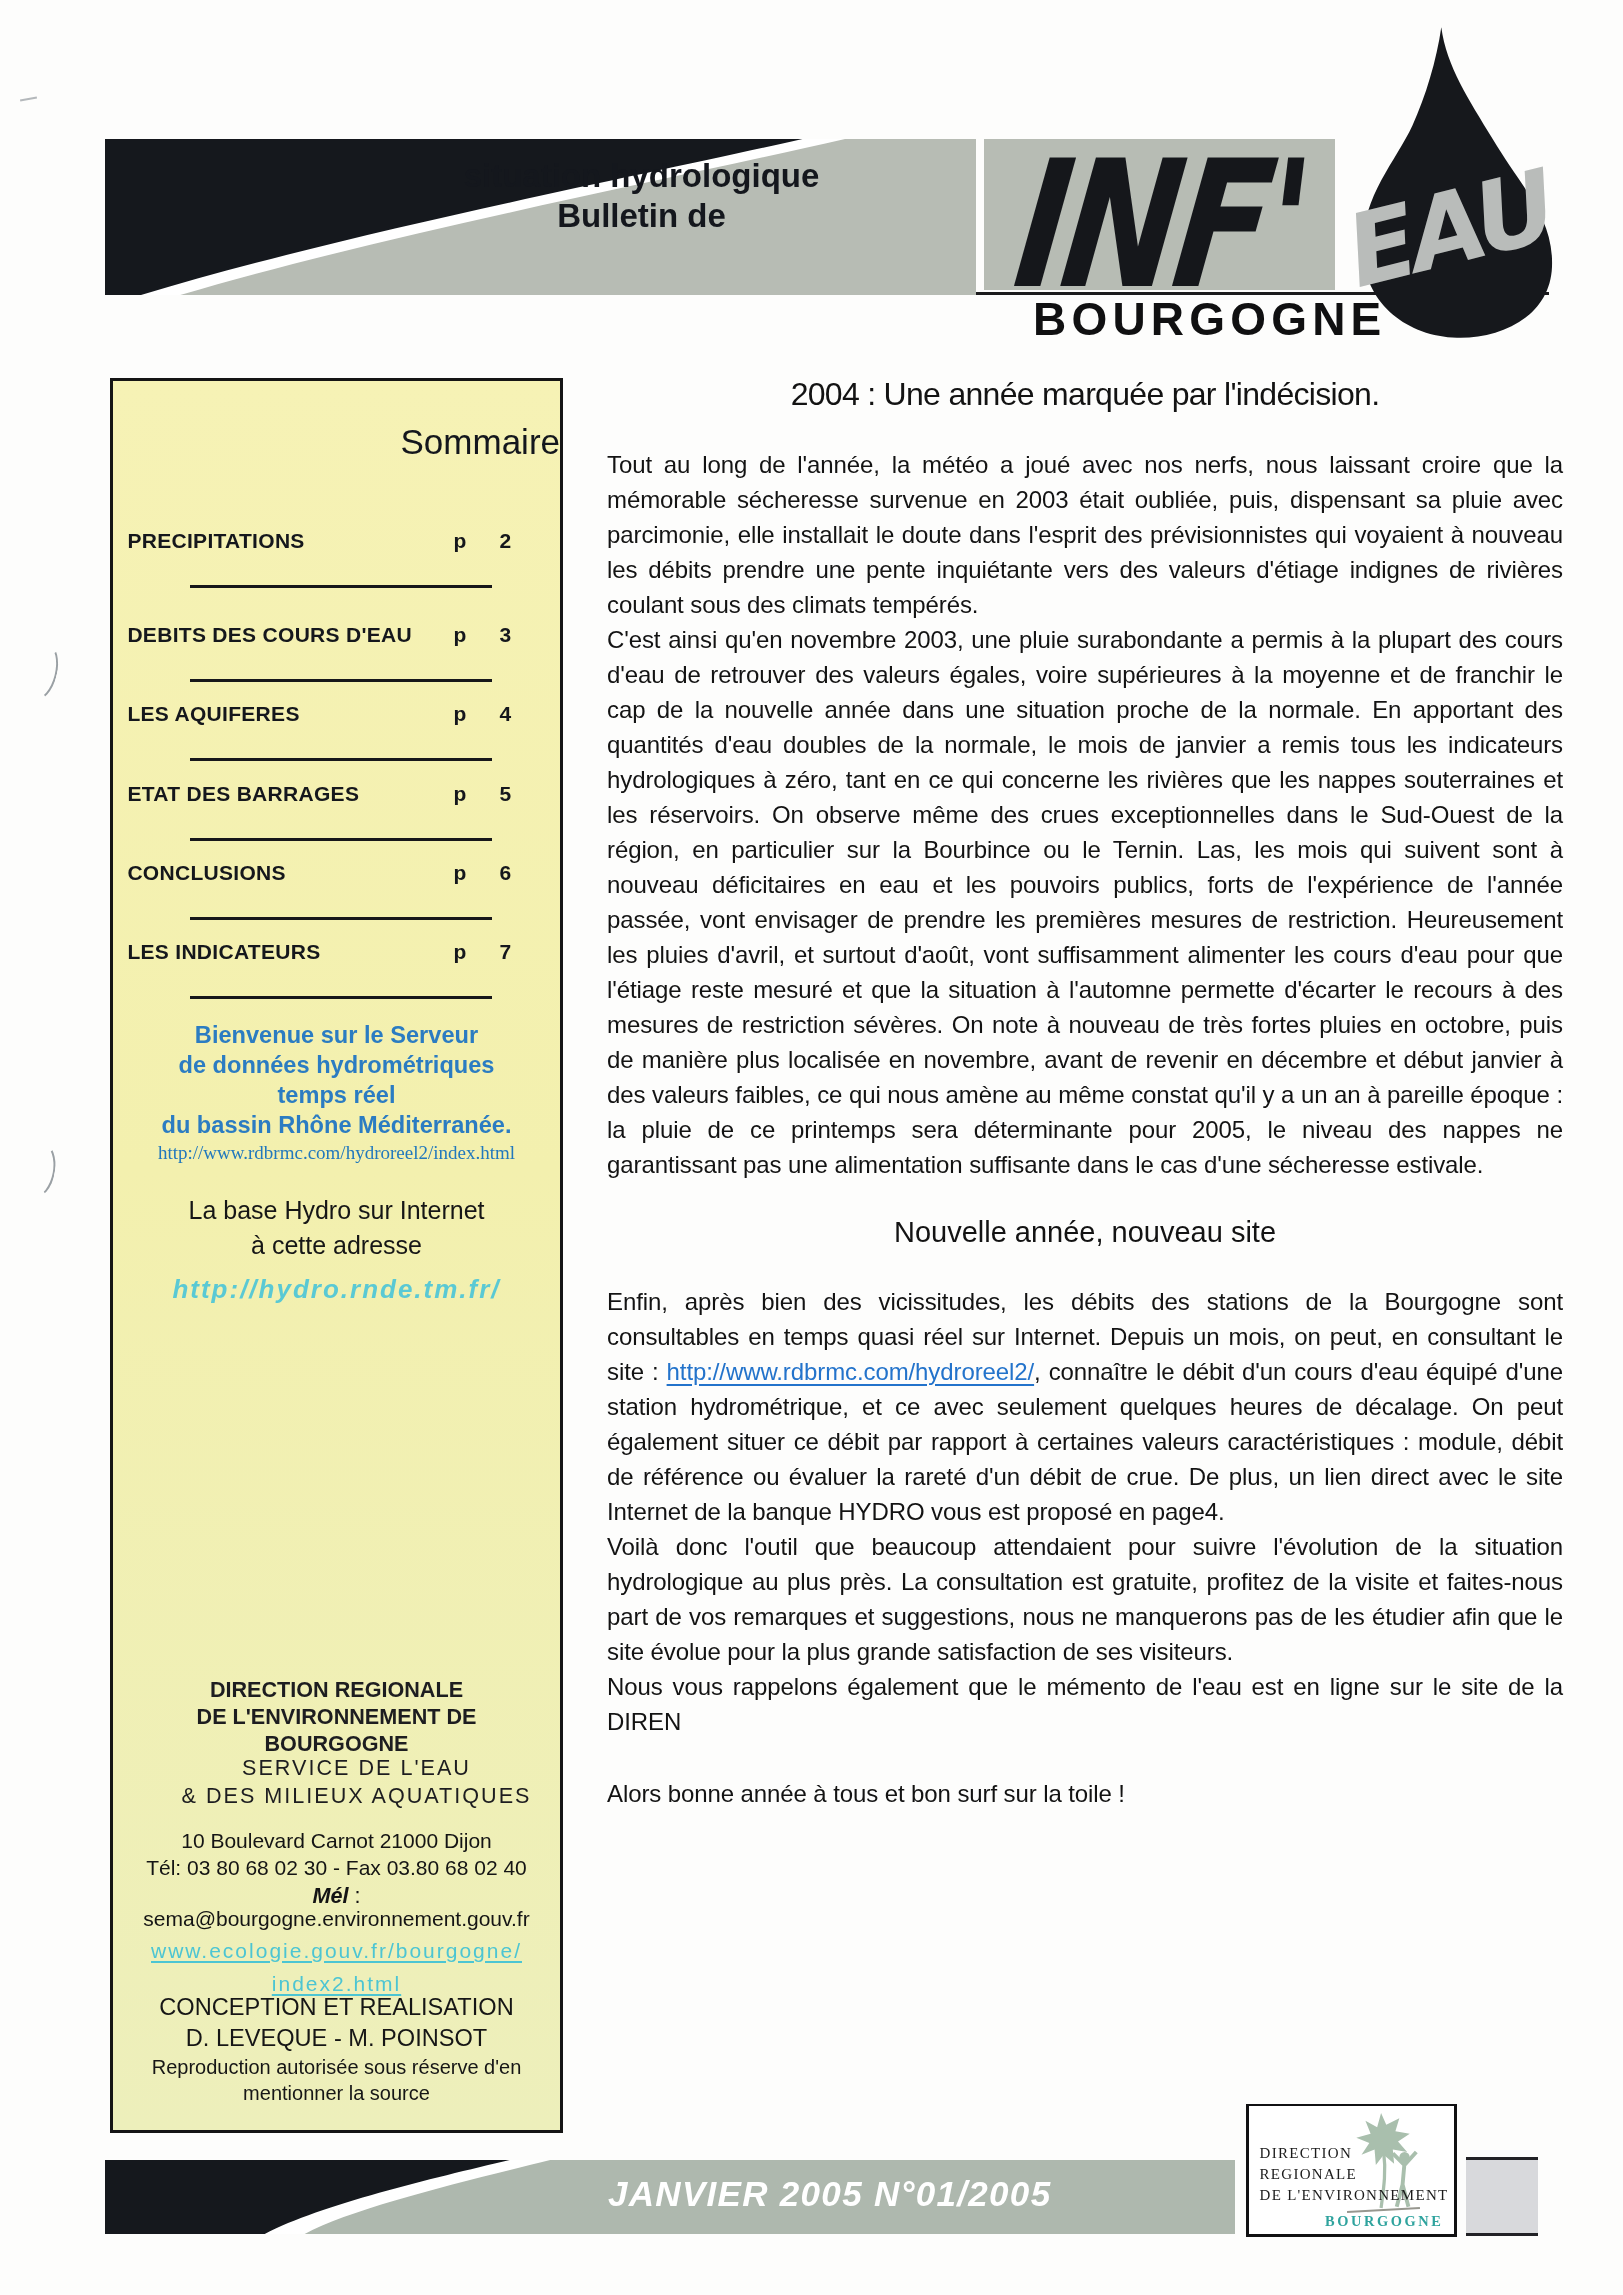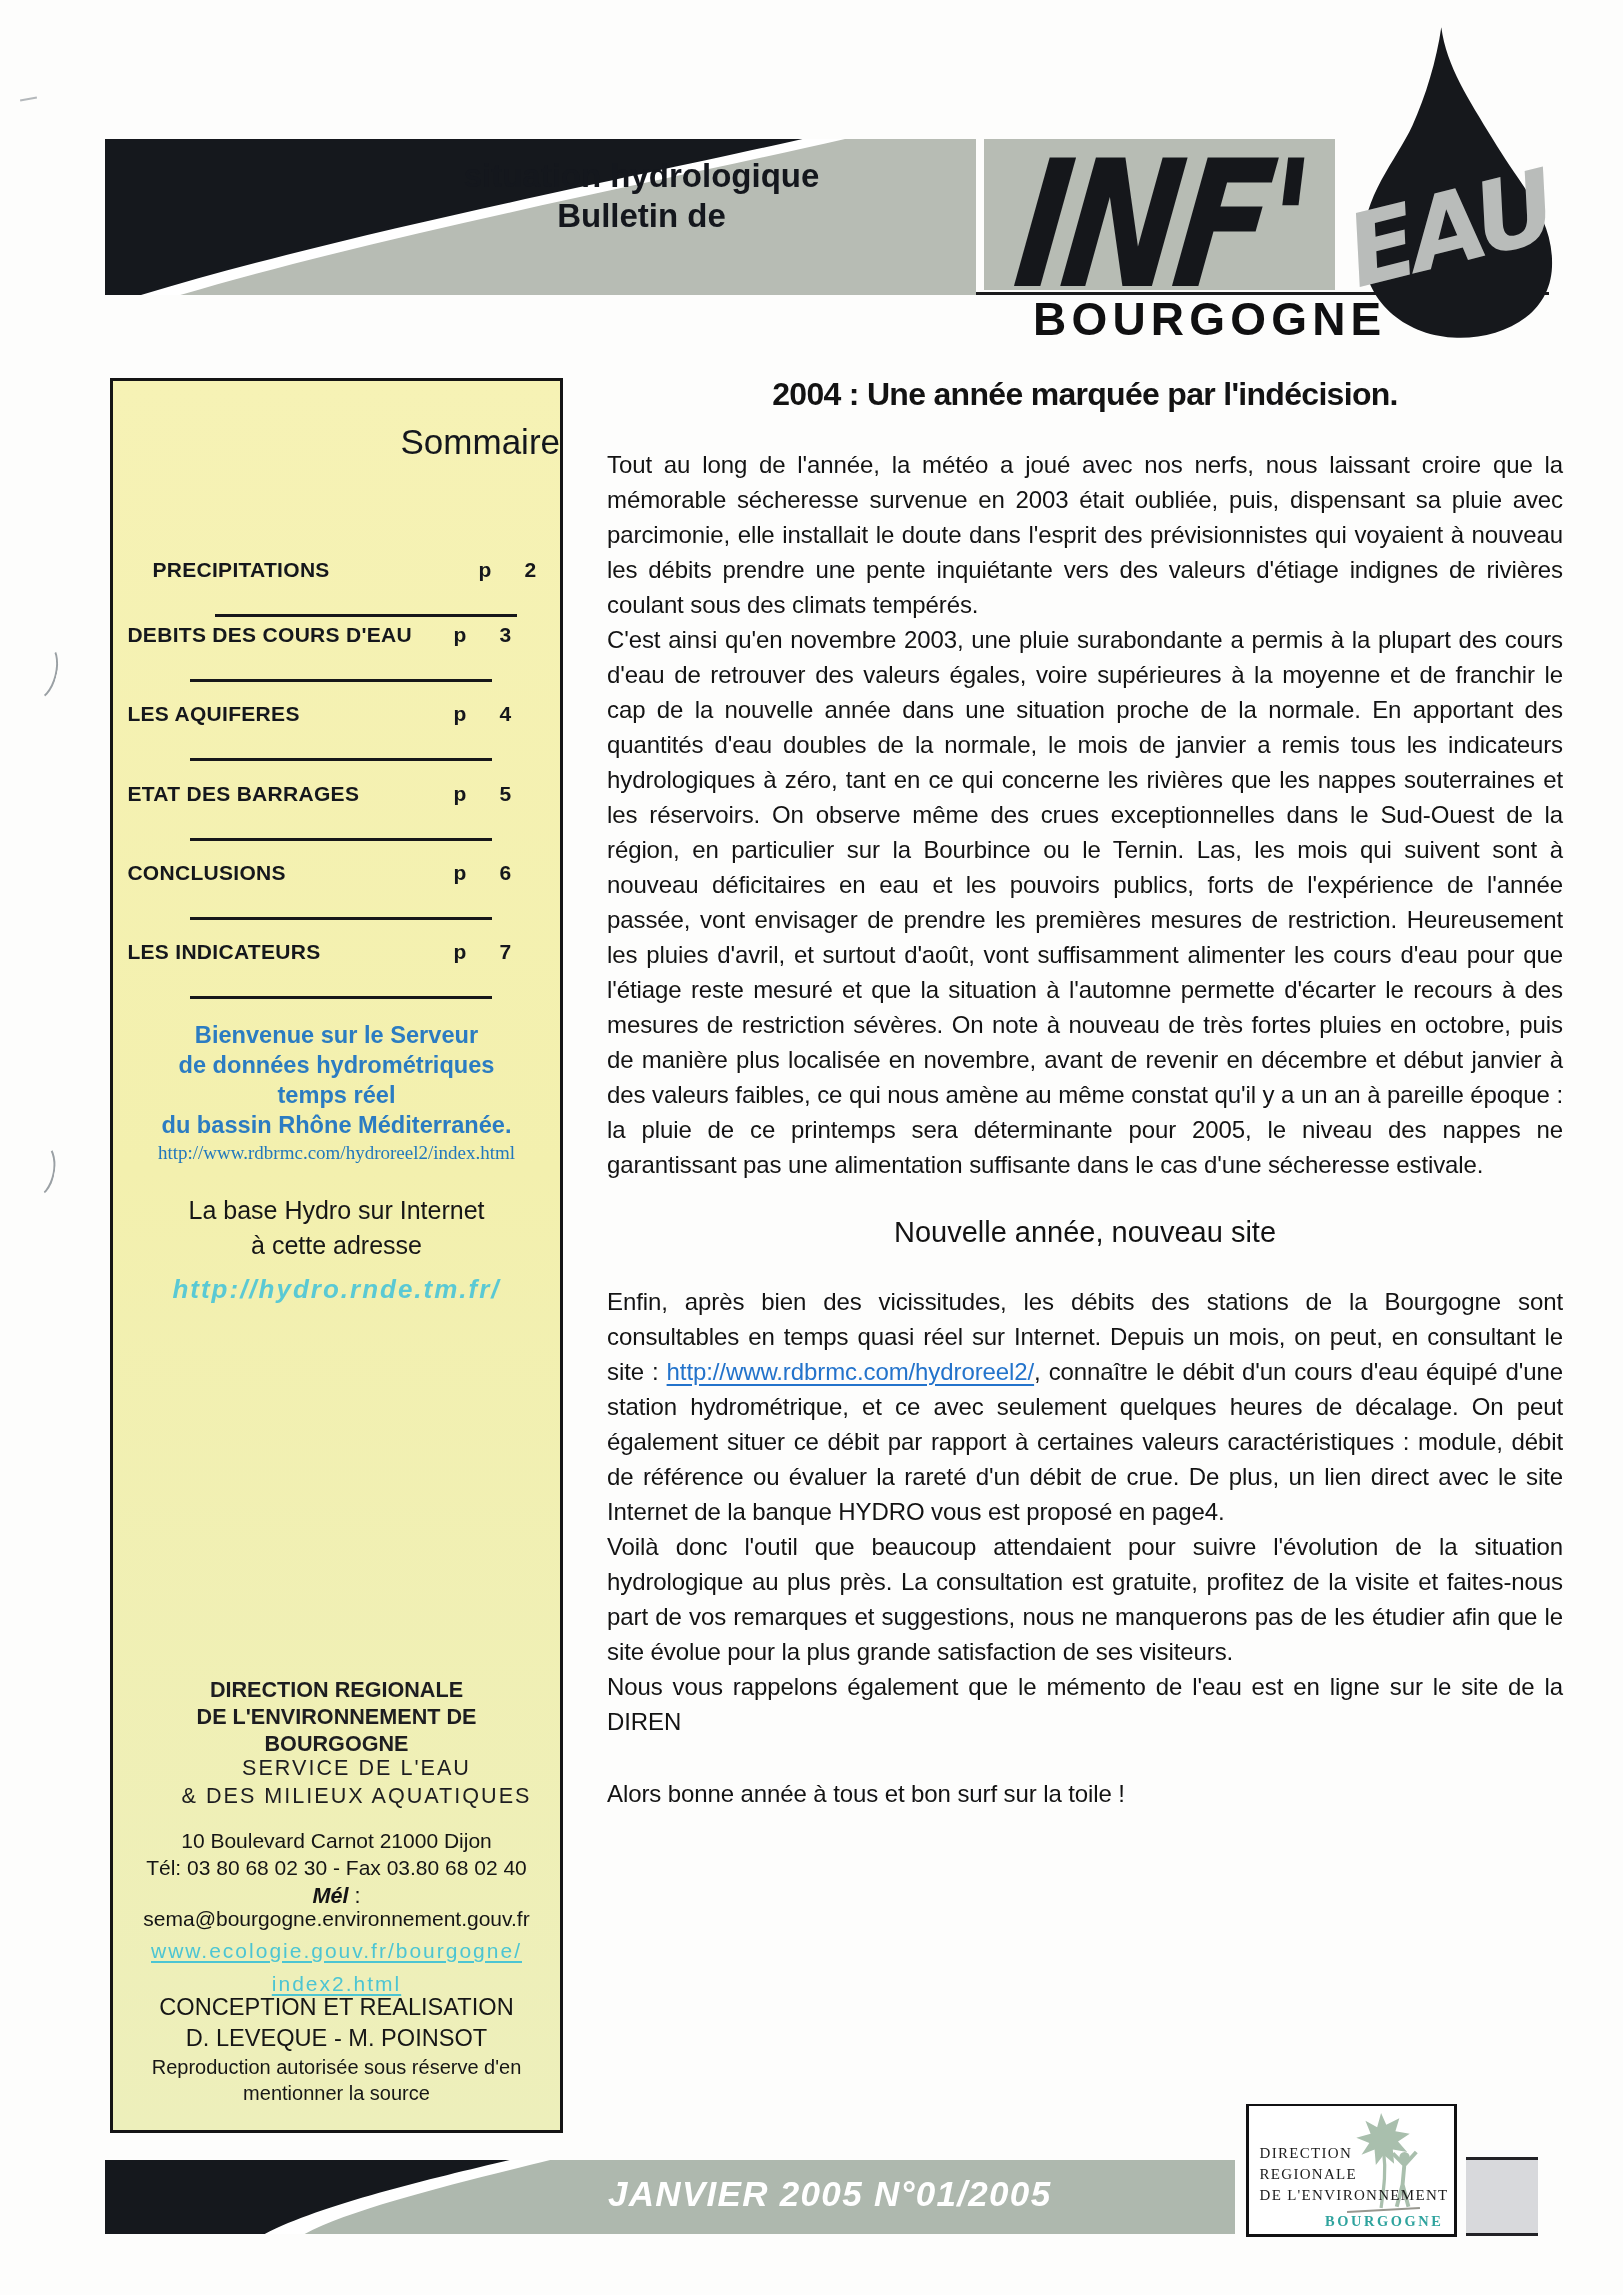--- a/index.html
+++ b/index.html
@@ -40,21 +40,21 @@
   }
   .s-title{position:absolute;top:41px;left:0;width:100%;text-align:right;
     font-weight:400;font-size:35px;color:#14171d;}
   .toc-item{position:absolute;left:0;width:100%;height:65px;}
   .toc-row{position:absolute;left:14.4px;right:14.4px;top:0;display:flex;align-items:baseline;
     font-weight:700;font-size:21px;color:#15171c;}
   .toc-label{flex:1;letter-spacing:0.3px;}
   .toc-p{width:46px;}
   .toc-page{width:46px;}
   .toc-line{position:absolute;left:77px;top:56px;width:302px;height:2.6px;background:#17171a;}
-  .t0{top:177px;margin-left:25px;}.t1{top:242px;}.t2{top:321px;}.t3{top:401px;}.t4{top:480px;}.t5{top:559px;}
+  .t0{top:148px;}.t1{top:242px;}.t2{top:321px;}.t3{top:401px;}.t4{top:480px;}.t5{top:559px;}
 
   .s-welcome{position:absolute;top:639px;left:0;width:100%;text-align:center;
     font-weight:700;font-size:23.6px;line-height:30px;color:#2b7cc2;}
   .s-welcome-url{position:absolute;top:761px;left:0;width:100%;text-align:center;
     font-family:"Liberation Serif",serif;font-size:19px;color:#2178bd;}
   .s-hydro{position:absolute;top:812px;left:0;width:100%;text-align:center;
     font-size:25px;line-height:35px;color:#161616;}
   .s-hydro-url{position:absolute;top:893px;left:0;width:100%;text-align:center;
     font-style:italic;font-weight:700;font-size:26px;letter-spacing:2px;color:#5ac9d4;}
   .s-org-name{position:absolute;top:1295px;left:0;width:100%;text-align:center;
@@ -238,21 +238,21 @@
       <div>CONCEPTION ET REALISATION</div>
       <div>D. LEVEQUE - M. POINSOT</div>
     </div>
     <div class="s-notice">
       <div>Reproduction autorisée sous réserve d'en</div>
       <div>mentionner la source</div>
     </div>
   </div>
 
   <div class="main">
-    <h1 class="m-title" style="font-weight:700;">2004 : Une année marquée par l'indécision.</h1>
+    <h1 class="m-title" style="font-weight:400;">2004 : Une année marquée par l'indécision.</h1>
     <p class="m-p">Tout au long de l'année, la météo a joué avec nos nerfs, nous laissant croire que la mémorable sécheresse survenue en 2003 était oubliée, puis, dispensant sa pluie avec parcimonie, elle installait le doute dans l'esprit des prévisionnistes qui voyaient à nouveau les débits prendre une pente inquiétante vers des valeurs d'étiage indignes de rivières coulant sous des climats tempérés.</p>
     <p class="m-p">C'est ainsi qu'en novembre 2003, une pluie surabondante a permis à la plupart des cours d'eau de retrouver des valeurs égales, voire supérieures à la moyenne et de franchir le cap de la nouvelle année dans une situation proche de la normale. En apportant des quantités d'eau doubles de la normale, le mois de janvier a remis tous les indicateurs hydrologiques à zéro, tant en ce qui concerne les rivières que les nappes souterraines et les réservoirs. On observe même des crues exceptionnelles dans le Sud-Ouest de la région, en particulier sur la Bourbince ou le Ternin. Las, les mois qui suivent sont à nouveau déficitaires en eau et les pouvoirs publics, forts de l'expérience de l'année passée, vont envisager de prendre les premières mesures de restriction. Heureusement les pluies d'avril, et surtout d'août, vont suffisamment alimenter les cours d'eau pour que l'étiage reste mesuré et que la situation à l'automne permette d'écarter le recours à des mesures de restriction sévères. On note à nouveau de très fortes pluies en octobre, puis de manière plus localisée en novembre, avant de revenir en décembre et début janvier à des valeurs faibles, ce qui nous amène au même constat qu'il y a un an à pareille époque : la pluie de ce printemps sera déterminante pour 2005, le niveau des nappes ne garantissant pas une alimentation suffisante dans le cas d'une sécheresse estivale.</p>
     <h2 class="m-sub" style="font-weight:400;">Nouvelle année, nouveau site</h2>
     <p class="m-p"><span>Enfin, après bien des vicissitudes, les débits des stations de la Bourgogne sont consultables en temps quasi réel sur Internet. Depuis un mois, on peut, en consultant le site : </span><span class="m-link">http://www.rdbrmc.com/hydroreel2/</span><span>, connaître le débit d'un cours d'eau équipé d'une station hydrométrique, et ce avec seulement quelques heures de décalage. On peut également situer ce débit par rapport à certaines valeurs caractéristiques : module, débit de référence ou évaluer la rareté d'un débit de crue. De plus, un lien direct avec le site Internet de la banque HYDRO vous est proposé en page4.</span></p>
     <p class="m-p">Voilà donc l'outil que beaucoup attendaient pour suivre l'évolution de la situation hydrologique au plus près. La consultation est gratuite, profitez de la visite et faites-nous part de vos remarques et suggestions, nous ne manquerons pas de les étudier afin que le site évolue pour la plus grande satisfaction de ses visiteurs.</p>
     <p class="m-p">Nous vous rappelons également que le mémento de l'eau est en ligne sur le site de la DIREN</p>
     <p class="m-p m-alors">Alors bonne année à tous et bon surf sur la toile !</p>
   </div>
 
   <div class="footer-band">

